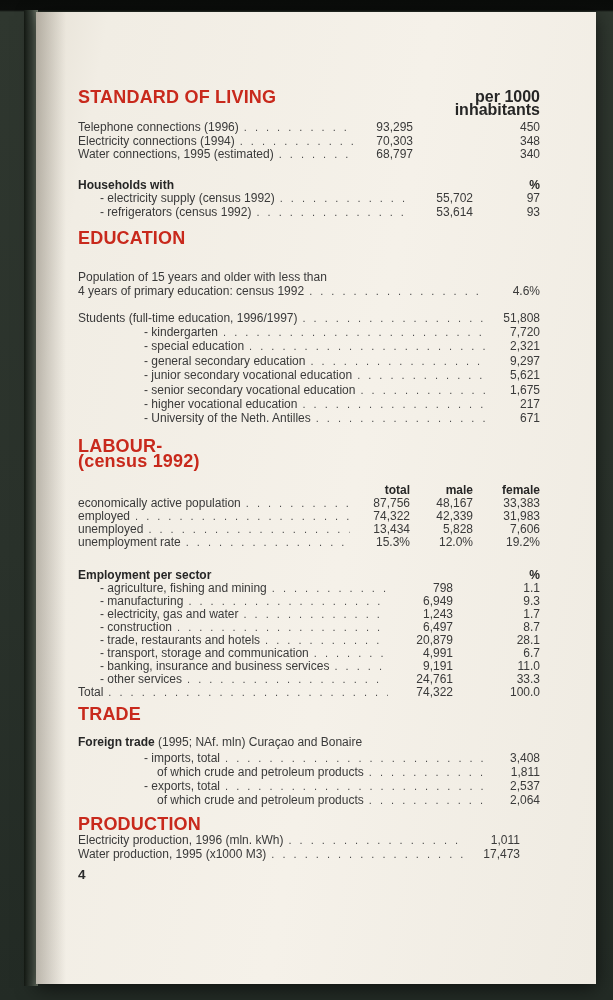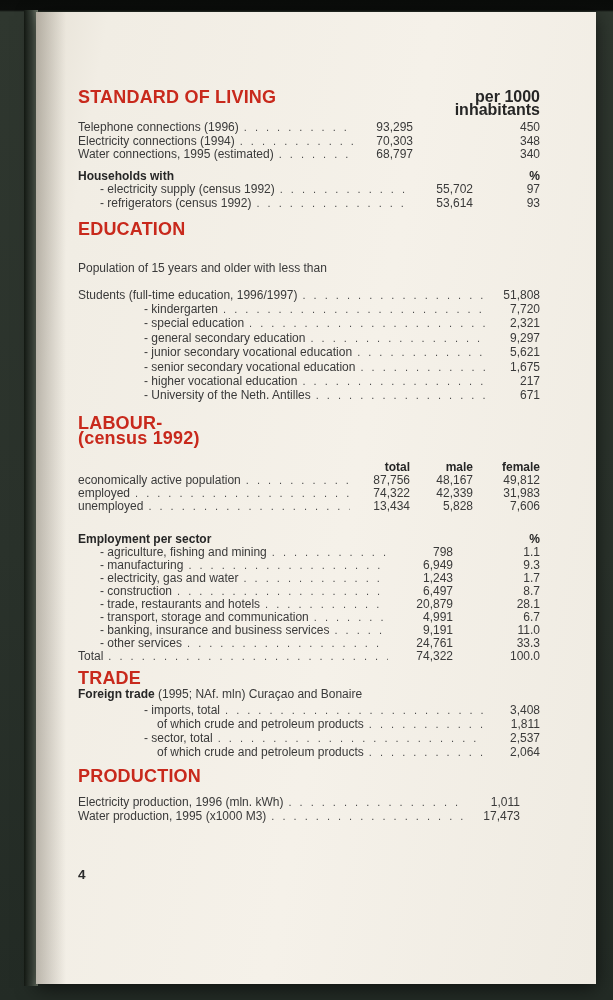--- a/index.html
+++ b/index.html
@@ -40,21 +40,21 @@
   }
   .val { flex:0 0 auto; text-align:right; }
 
   .sol-head { display:flex; justify-content:space-between; align-items:flex-start; }
   .unit-block { text-align:right; line-height:13px; font-size:16px; }
 
   .sol { margin-top:5px; }
   .sol .v1 { width:60px; }
   .sol .v2 { width:127px; }
 
-  .hh { margin-top:8px; }
+  .hh { margin-top:17px; }
   .title-row { display:flex; align-items:baseline; line-height:13.5px; }
   .hh-rows .row { padding-left:22px; }
   .hh-rows .v1 { width:60px; }
   .hh-rows .v2 { width:67px; }
 
   .h-edu { margin-top:12px; }
   .pop { margin-top:24px; }
   .pop .row { line-height:14px; }
   .students { margin-top:13px; line-height:14px; }
   .v-one { width:55px; }
@@ -68,27 +68,27 @@
   .labour .c-female { width:67px; }
   .labour .head-row { margin-bottom:0; }
 
   .emp { margin-top:20px; }
   .emp .row { line-height:13px; }
   .emp-rows .row { padding-left:22px; }
   .emp .v1 { width:65px; }
   .emp .v2 { width:87px; }
 
   .h-trade { margin-top:8px; }
-  .trade-sub { margin-top:1px; line-height:14px; }
+  .trade-sub { margin-top:13px; line-height:14px; }
   .trade-rows { margin-top:2px; }
   .trade-rows .row { padding-left:66px; line-height:14px; }
   .trade-rows .row.sub2 { padding-left:79px; }
 
   .h-prod { margin-top:10px; }
-  .prod-rows { margin-top:11px; }
+  .prod-rows { margin-top:1px; }
   .prod-rows .row { line-height:14px; padding-right:20px; }
 
   .page-num { position:absolute; left:42px; top:855px; font-size:13.5px; font-weight:bold; color:#2b2b2b; }
 </style>
 </head>
 <body>
 
 <div class="page-edge"></div>
 
 <div class="page">
@@ -142,20 +142,25 @@
             <span class="val v2">93</span>
           </div>
         </div>
     </div>
 
     <div class="red h-edu">EDUCATION</div>
 
     <div class="pop">
       <div class="row">
         <span class="lbl">Population of 15 years and older with less than</span>
+      </div>
+      <div class="row">
+        <span class="lbl">4 years of primary education: census 1992</span>
+        <span class="leader"></span>
+        <span class="val v-one">4.6%</span>
       </div>
     </div>
 
     <div class="row students">
       <span class="lbl">Students (full-time education, 1996/1997)</span>
       <span class="leader"></span>
       <span class="val v-one">51,808</span>
     </div>
     <div class="rows edu-rows">
         <div class="row">
@@ -204,35 +209,42 @@
         <span class="val c-total b">total</span>
         <span class="val c-male b">male</span>
         <span class="val c-female b">female</span>
       </div>
       <div class="rows">
           <div class="row">
             <span class="lbl">economically active population</span>
             <span class="leader"></span>
             <span class="val c-total">87,756</span>
             <span class="val c-male">48,167</span>
-            <span class="val c-female">49,812</span>
+            <span class="val c-female">33,383</span>
           </div>
           <div class="row">
             <span class="lbl">employed</span>
             <span class="leader"></span>
             <span class="val c-total">74,322</span>
             <span class="val c-male">42,339</span>
             <span class="val c-female">31,983</span>
           </div>
           <div class="row">
             <span class="lbl">unemployed</span>
             <span class="leader"></span>
             <span class="val c-total">13,434</span>
             <span class="val c-male">5,828</span>
             <span class="val c-female">7,606</span>
+          </div>
+          <div class="row">
+            <span class="lbl">unemployment rate</span>
+            <span class="leader"></span>
+            <span class="val c-total">15.3%</span>
+            <span class="val c-male">12.0%</span>
+            <span class="val c-female">19.2%</span>
           </div>
         </div>
     </div>
 
     <div class="emp">
       <div class="title-row">
         <span class="b lbl">Employment per sector</span>
         <span class="spacer"></span>
         <span class="b val">%</span>
       </div>
@@ -303,21 +315,21 @@
           <span class="lbl">- imports, total</span>
           <span class="leader"></span>
           <span class="val v-one">3,408</span>
         </div>
         <div class="row sub2">
           <span class="lbl">of which crude and petroleum products</span>
           <span class="leader"></span>
           <span class="val v-one">1,811</span>
         </div>
         <div class="row">
-          <span class="lbl">- sector, total</span>
+          <span class="lbl">- exports, total</span>
           <span class="leader"></span>
           <span class="val v-one">2,537</span>
         </div>
         <div class="row sub2">
           <span class="lbl">of which crude and petroleum products</span>
           <span class="leader"></span>
           <span class="val v-one">2,064</span>
         </div>
       </div>
 

